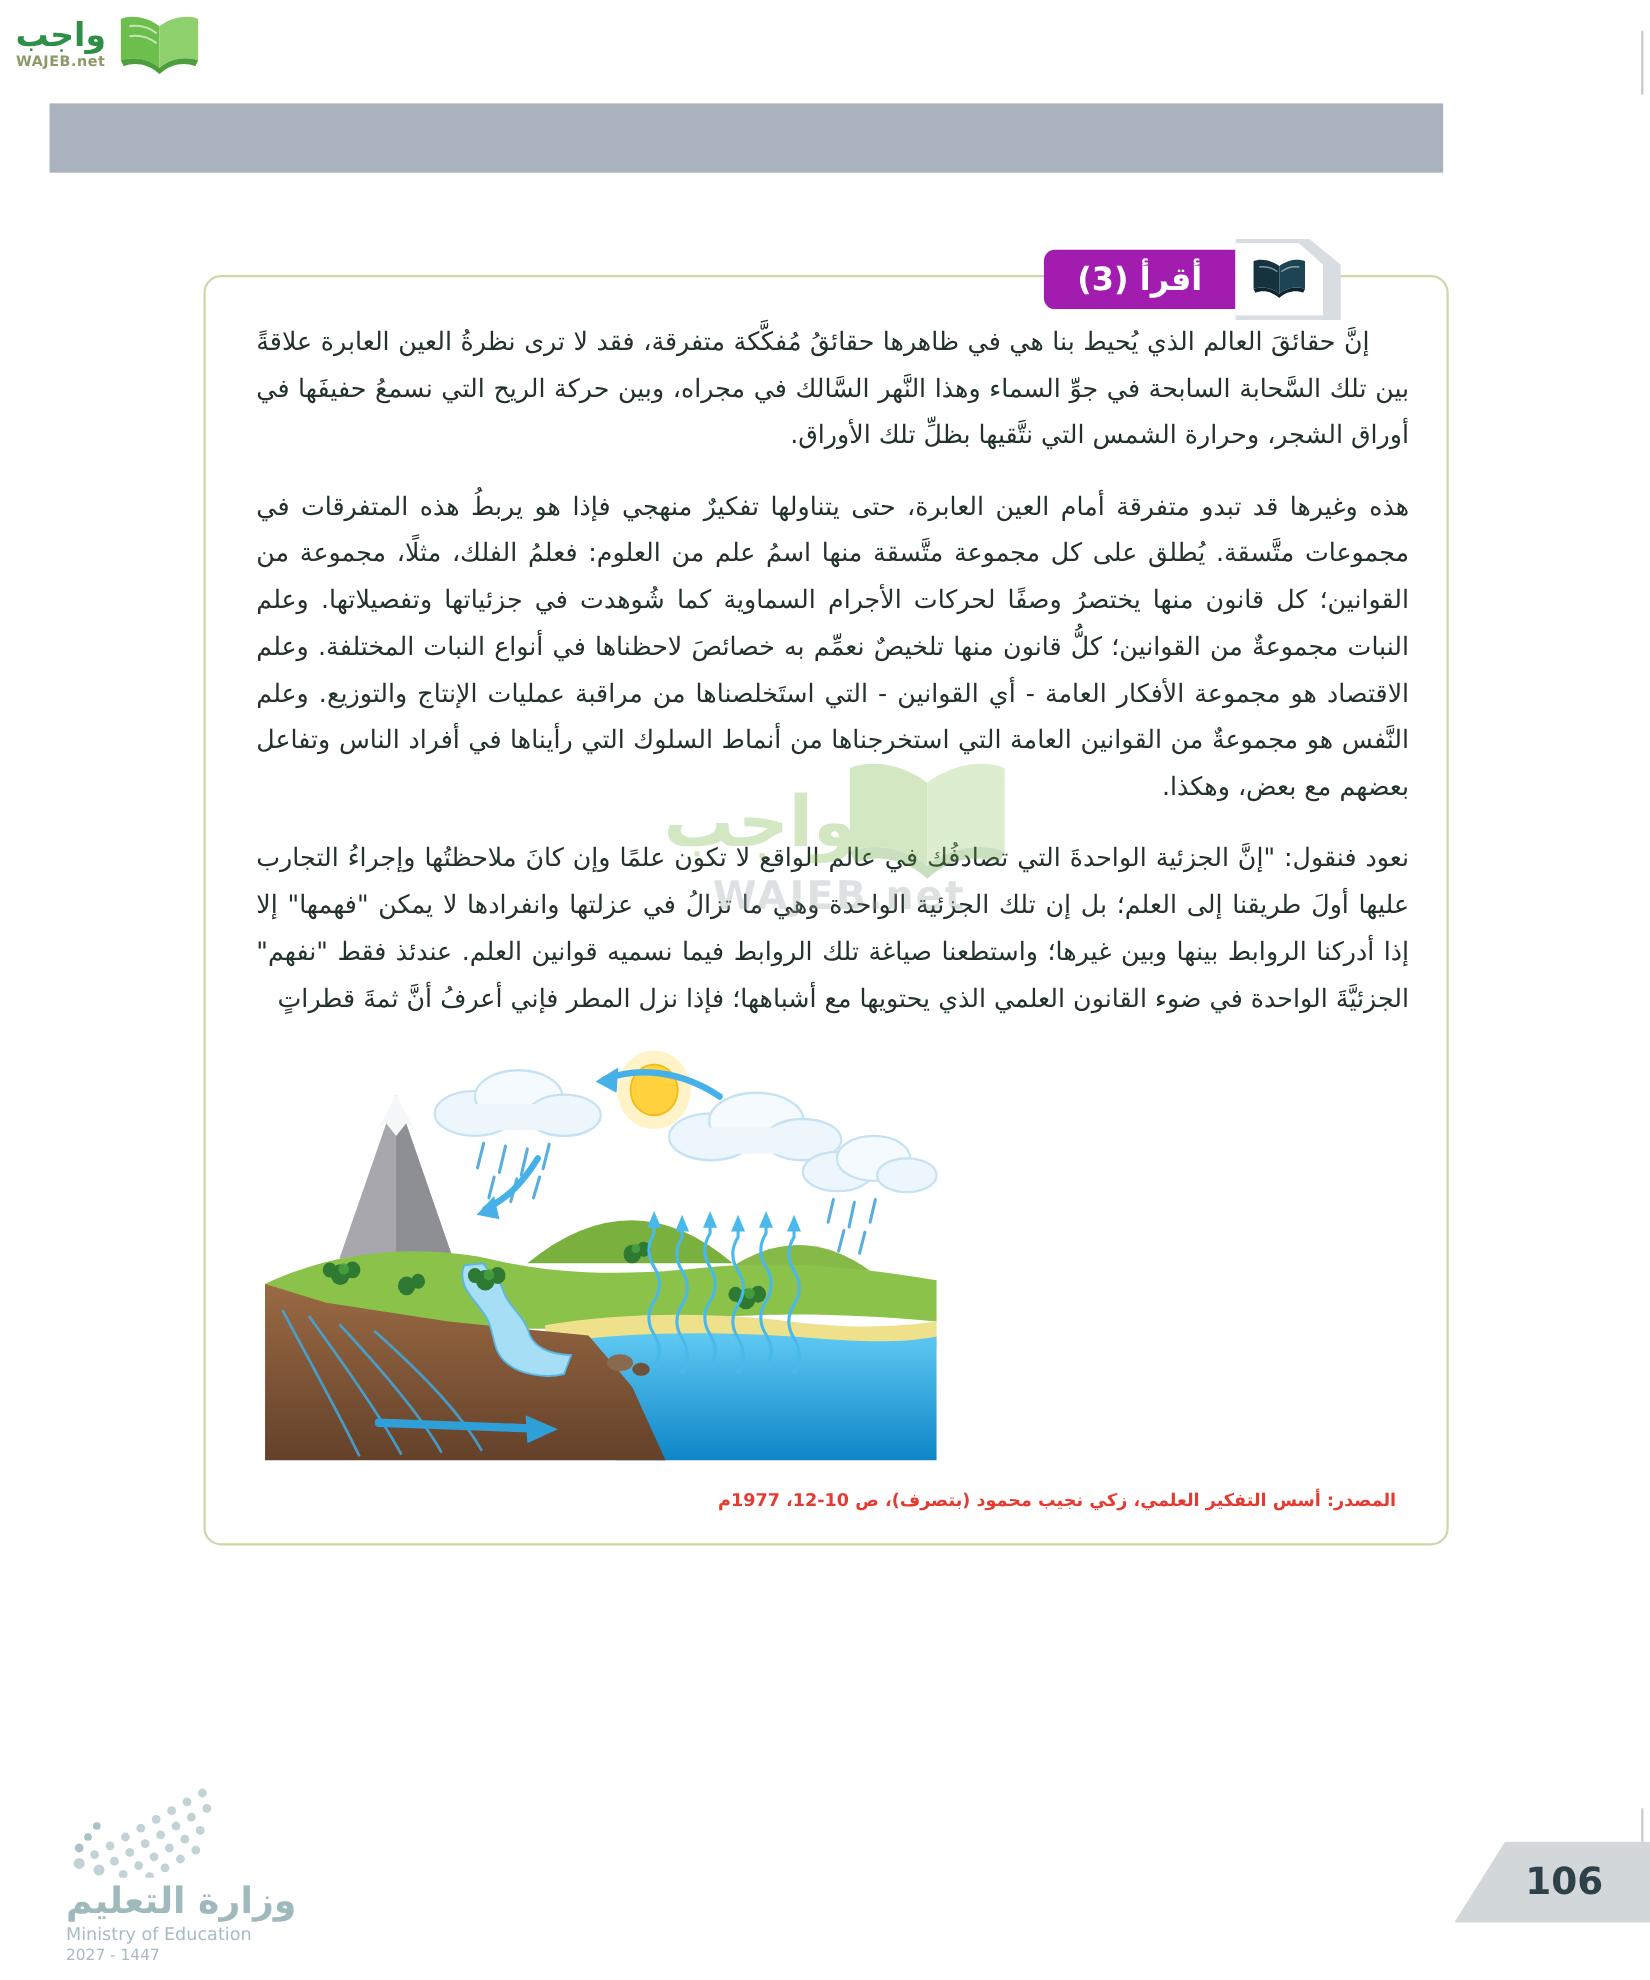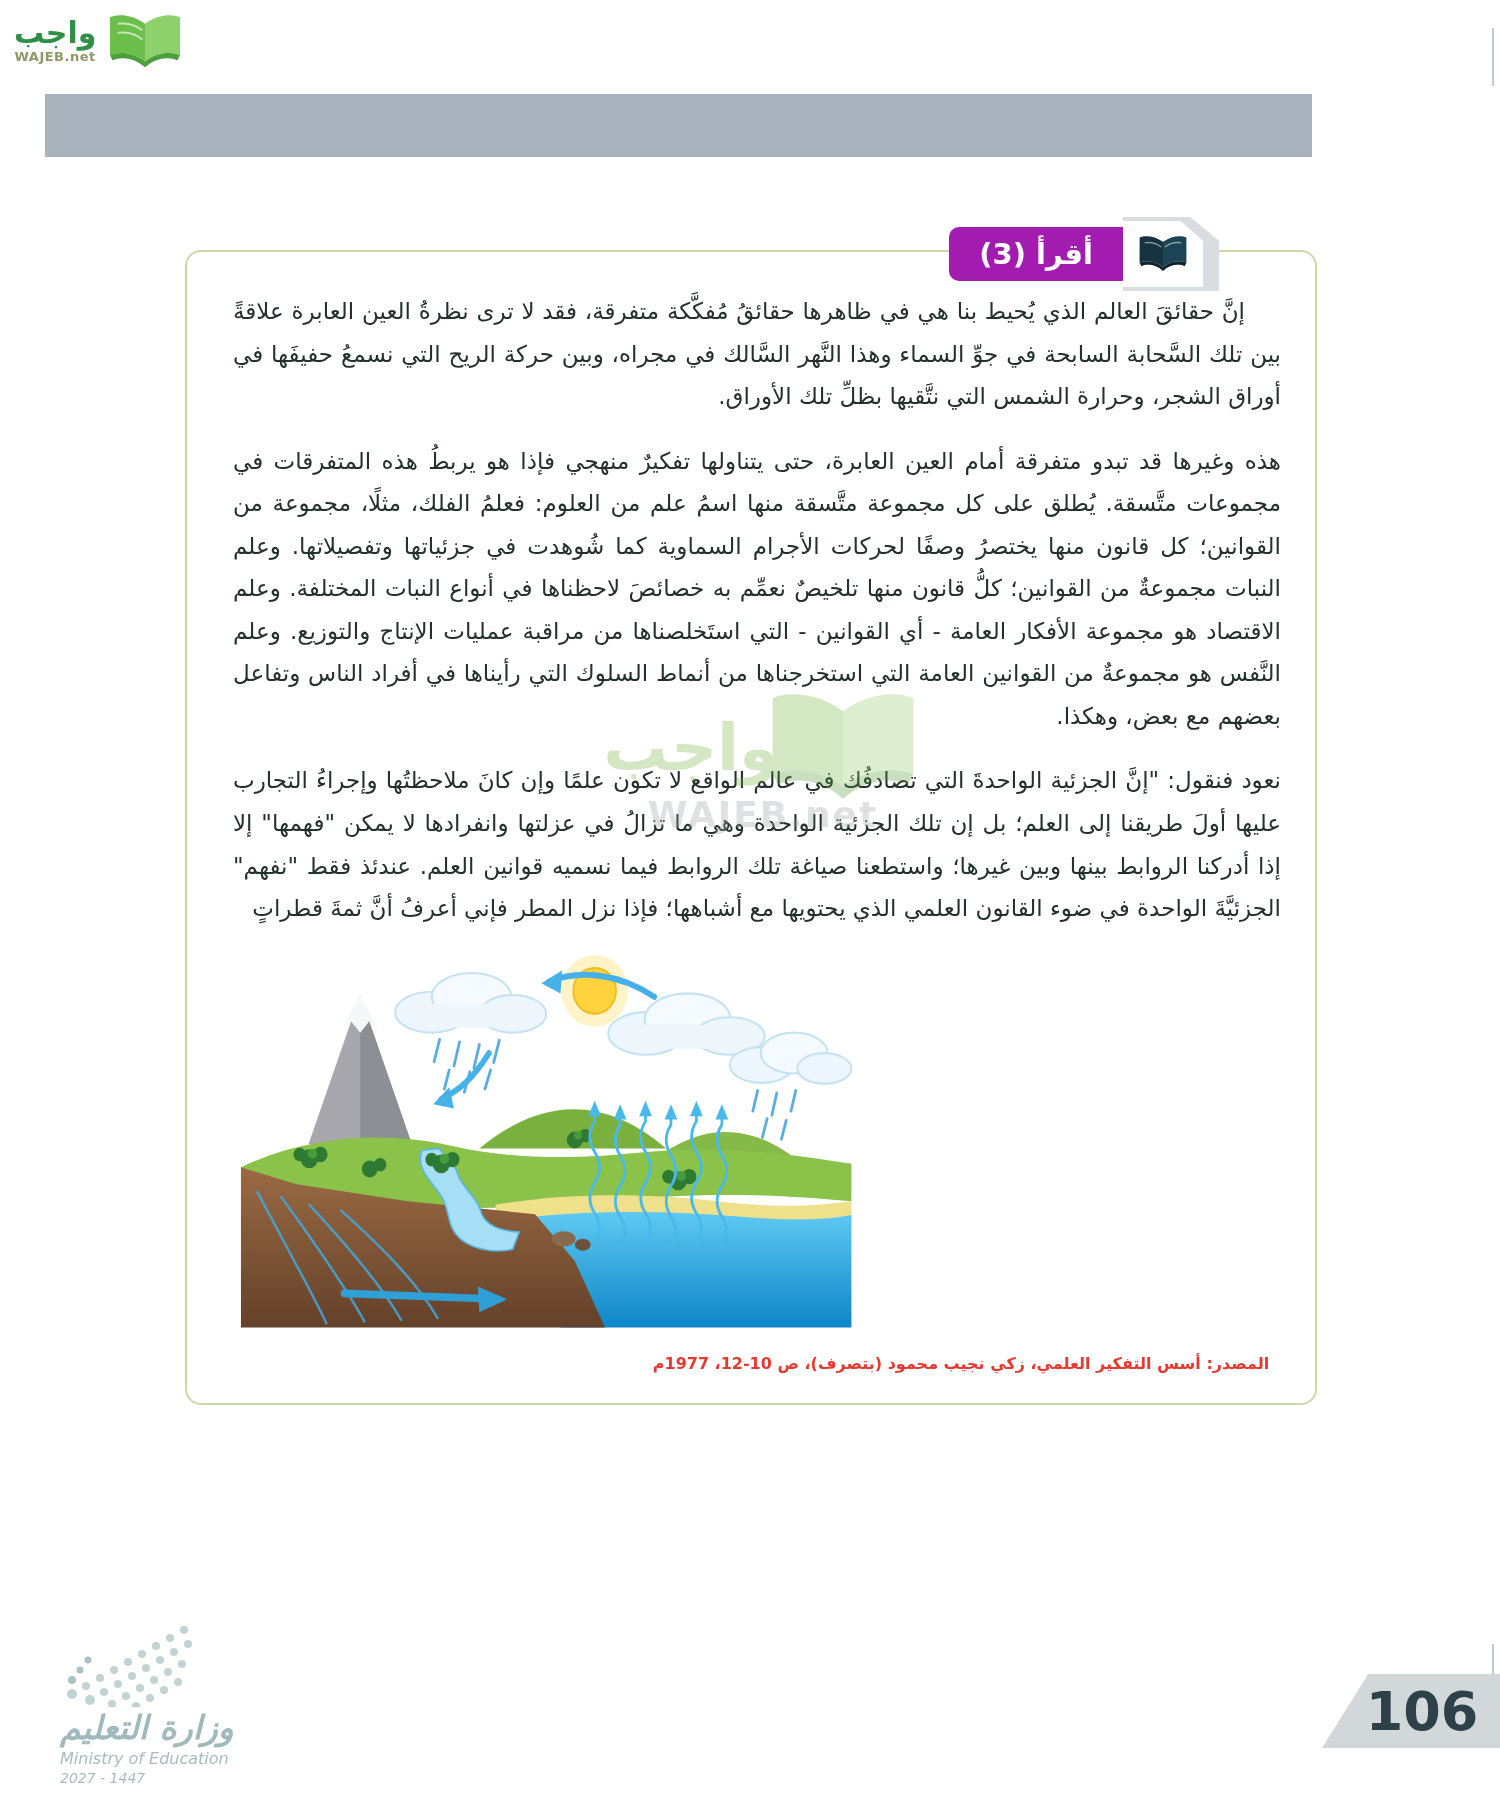--- a/index.html
+++ b/index.html
@@ -45,29 +45,29 @@
 
   
   .watermark{position:absolute;left:598px;top:688px;width:330px;z-index:2;opacity:.32;
     display:flex;flex-direction:column;align-items:center;pointer-events:none;}
   .wm-row{display:flex;align-items:center;gap:2px;direction:ltr;}
   .wm-name{font-size:64px;font-weight:bold;color:#7ab648;margin-right:-18px;}
   .wm-book{width:160px;height:120px;}
   .wm-domain{font-size:36px;font-weight:bold;color:#9aa3a8;letter-spacing:2px;margin-top:-14px;}
 
   
-  .ministry{position:absolute;left:60px;top:1612px;width:260px;color:#9fb9bd;z-index:3;font-style:italic;}
+  .ministry{position:absolute;left:60px;top:1612px;width:260px;color:#9fb9bd;z-index:3;}
   .ministry-dots{width:210px;height:95px;display:block;margin-bottom:2px;}
   .ministry-ar{font-size:33px;font-weight:bold;color:#9fb9bd;direction:rtl;text-align:left;line-height:1.15;}
   .ministry-en{font-size:16px;color:#a6bcc0;margin-top:2px;}
   .ministry-years{font-size:14px;color:#a6bcc0;margin-top:2px;}
 
   .page-num-band{position:absolute;right:0;bottom:52px;width:178px;height:74px;background:#d2d7da;
     clip-path:polygon(26% 0,100% 0,100% 100%,0 100%);display:flex;align-items:center;justify-content:center;z-index:3;}
-  .page-num{font-size:54px;font-weight:bold;color:#2f4148;padding-left:22px;}
+  .page-num{font-size:34px;font-weight:bold;color:#2f4148;padding-left:22px;}
 </style>
 </head>
 <body>
 
 <div class="page">
 
   <div class="wajeb-logo">
     <div class="wajeb-text">
       <div class="wajeb-name">واجب</div>
       <div class="wajeb-domain">WAJEB.net</div>

